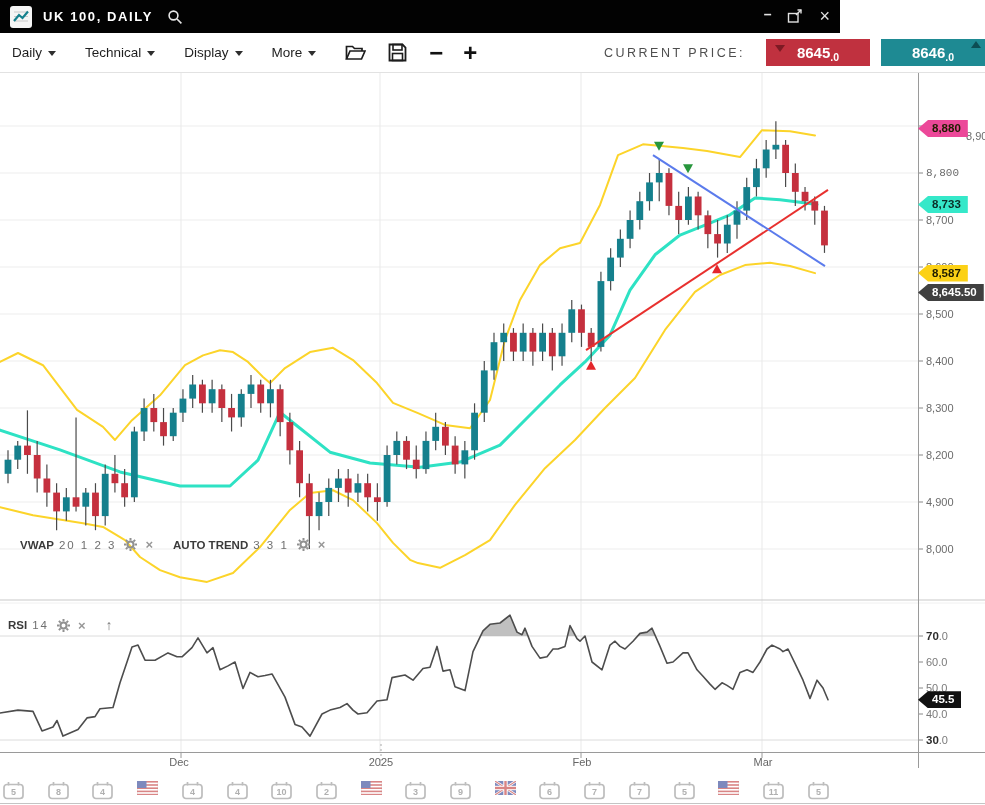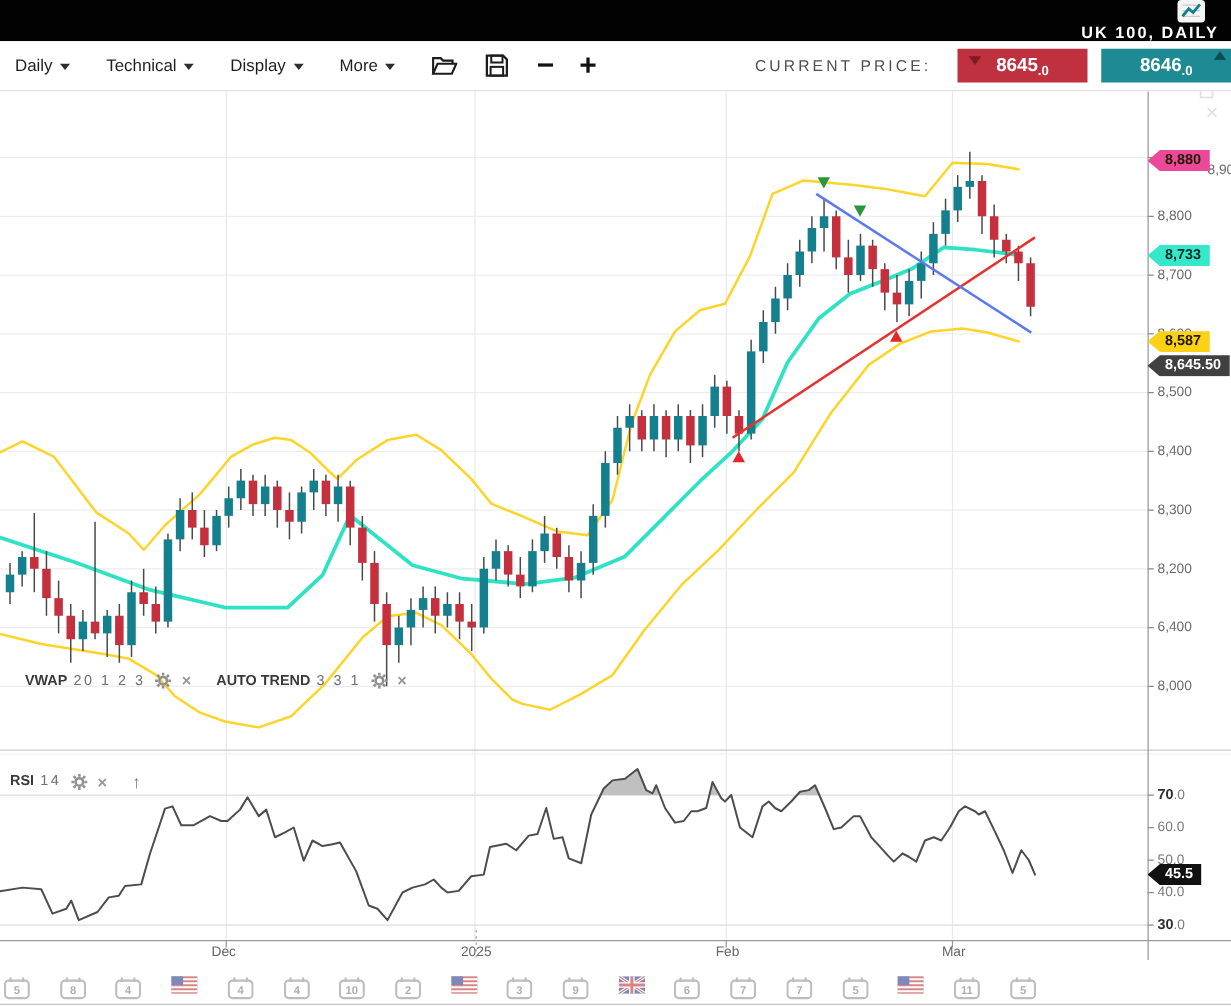--- a/index.html
+++ b/index.html
@@ -1,20 +1,20 @@
 <!DOCTYPE html>
 <html><head>
 <meta charset="utf-8">
 <style>
   html,body{margin:0;padding:0;background:#fff;}
   body{width:985px;height:805px;position:relative;overflow:hidden;
        font-family:"Liberation Sans","DejaVu Sans",sans-serif;}
   
-  .titlebar{position:absolute;top:0;left:0;width:985px;height:33px;background:#020202;
-            display:flex;align-items:flex-end;padding:0 10px;box-sizing:border-box;z-index:10;flex-direction:column;}
+  .titlebar{position:absolute;top:0;left:0;width:840px;height:33px;background:#020202;
+            display:flex;align-items:center;padding:0 10px;box-sizing:border-box;z-index:10;}
   .chart-logo{width:22px;height:22px;background:#f5f5f5;border-radius:3px;margin-right:11px;
               display:flex;align-items:center;justify-content:center;}
   .tb-title{color:#fff;font-size:13px;letter-spacing:1.6px;font-weight:bold;}
   .tb-search{margin-left:14px;display:flex;align-items:center;}
   .tb-spacer{flex:1;}
   .winbtn{color:#e2e2e2;font-size:14px;margin-left:16px;cursor:default;display:flex;align-items:center;}
   .winbtn.min{font-weight:bold;transform:translateY(-3px);}
   
   .toolbar{position:absolute;top:33px;left:0;width:985px;height:40px;background:#ffffff;
            border-bottom:1px solid #e2e2e2;display:flex;align-items:center;
@@ -277,28 +277,28 @@
     <line x1="0" y1="752.5" x2="985" y2="752.5" stroke="#9a9a9a" stroke-width="1"></line>
     <line x1="0" y1="803.5" x2="985" y2="803.5" stroke="#c4c4c4" stroke-width="1"></line>
     <line x1="181" y1="752" x2="181" y2="758" stroke="#9a9a9a" stroke-width="1"></line>
     <line x1="581" y1="752" x2="581" y2="758" stroke="#9a9a9a" stroke-width="1"></line>
     <line x1="762" y1="752" x2="762" y2="758" stroke="#9a9a9a" stroke-width="1"></line>
     <line x1="381" y1="744" x2="381" y2="766" stroke="#aaa" stroke-width="1" stroke-dasharray="2,3"></line>
   </svg>
 
 <div class="overlay" id="labels">
     <div class="ylabel" style="top: 130px; margin-left: 40px;">8,900</div>
-    <div class="ylabel" style="top: 166.5px;">8,800</div>
+    <div class="ylabel" style="top: 166.5px; font-family: Liberation Mono, monospace;">8,800</div>
     <div class="ylabel" style="top: 213.5px;">8,700</div>
     <div class="ylabel" style="top: 260.5px;">8,600</div>
     <div class="ylabel" style="top: 307.5px;">8,500</div>
     <div class="ylabel" style="top: 354.5px;">8,400</div>
     <div class="ylabel" style="top: 401.5px;">8,300</div>
     <div class="ylabel" style="top: 448.5px;">8,200</div>
-    <div class="ylabel" style="top: 495.5px;">6,400</div>
+    <div class="ylabel" style="top: 495.5px;">4,900</div>
     <div class="ylabel" style="top: 542.5px;">8,000</div>
     <div class="price-badge" style="top: 120px; background: #ec4899; color: rgb(32, 29, 0);">8,880</div>
     <div class="price-badge" style="top: 195.99px; background: rgb(53, 232, 201); color: rgb(11, 46, 40);">8,733</div>
     <div class="price-badge" style="top: 237.115px; background: #404040; color: rgb(255, 255, 255); margin-top: 47px;">8,645.50</div>
     <div class="price-badge" style="top: 264.61px; background: rgb(252, 209, 22); color: rgb(32, 29, 0);">8,587</div>
     <div class="rsi-tick" style="top: 629.5px;"><span class="strong">70</span><span>.0</span></div>
     <div class="rsi-tick" style="top: 655.5px;"><span>60</span><span>.0</span></div>
     <div class="rsi-tick" style="top: 681.5px;"><span>50</span><span>.0</span></div>
     <div class="rsi-tick" style="top: 707.5px;"><span>40</span><span>.0</span></div>
     <div class="rsi-tick" style="top: 733.5px;"><span class="strong">30</span><span>.0</span></div>

